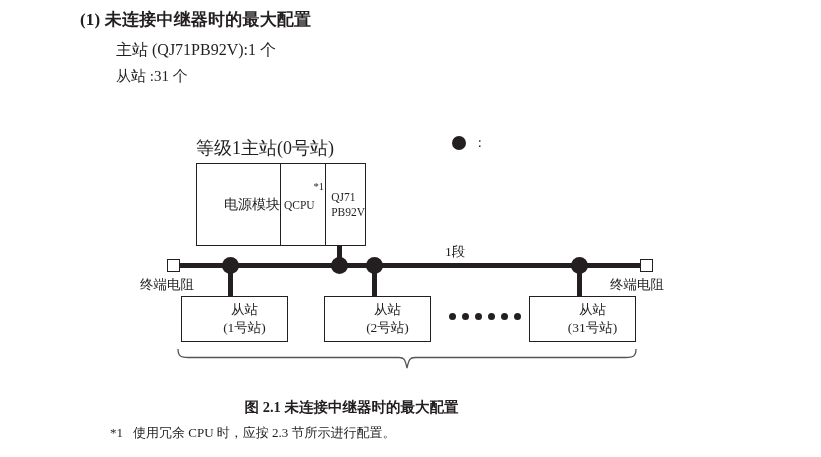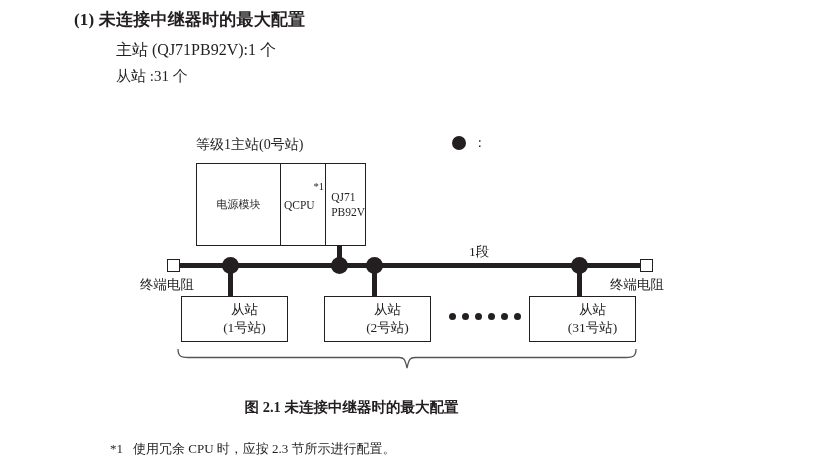--- a/index.html
+++ b/index.html
@@ -12,21 +12,21 @@
     height: 457px;
     position: relative;
     font-family: "Liberation Serif", "DejaVu Serif", serif;
     color: #231f20;
     overflow: hidden;
   }
   .abs { position: absolute; }
 
   
   #heading-title {
-    left: 74px; top: 8px;
+    left: 80px; top: 8px;
     font-size: 17px;
     font-weight: bold;
     letter-spacing: 0.2px;
     white-space: nowrap;
   }
   #heading-line-master {
     left: 116px; top: 40px;
     font-size: 16px;
     white-space: nowrap;
   }
@@ -49,42 +49,43 @@
     width: 14px; height: 14px;
     border-radius: 50%;
     background: #231f20;
     display: inline-block;
   }
   #legend .legend-colon { font-size: 13.5px; padding: 0 1px; }
 
   
   #master-label {
     left: 196px; top: 136px;
-    font-size: 14px;
+    font-size: 18px;
     white-space: nowrap;
   }
   #master-rack {
     left: 196px; top: 163px;
     width: 170px; height: 83px;
     border: 1.4px solid #231f20;
     box-sizing: border-box;
     display: flex;
   }
   .rack-slot {
     position: relative;
     height: 100%;
     box-sizing: border-box;
     display: flex;
     align-items: center;
     justify-content: center;
   }
   #slot-power {
     width: 84px;
     border-right: 1.4px solid #231f20;
-    font-size: 11px;
+    font-size: 14px;
+    justify-content: flex-end;
   }
   #slot-cpu {
     width: 45px;
     border-right: 1.4px solid #231f20;
     font-size: 11.5px;
     justify-content: flex-start;
     padding-left: 3px;
   }
   #slot-cpu .cpu-text { display: block; text-align: center; }
   #footnote-marker-inline {
@@ -111,21 +112,20 @@
   
   #bus-line {
     left: 178px; top: 263px;
     width: 468px; height: 5px;
     background: #231f20;
   }
   #segment-label {
     left: 445px; top: 243px;
     font-size: 13.5px;
     white-space: nowrap;
-    margin-left: 24px;
   }
   .term-box {
     width: 13px; height: 13px;
     border: 1.4px solid #231f20;
     background: #ffffff;
     box-sizing: border-box;
   }
   #term-left-box  { left: 167px; top: 259px; }
   #term-right-box { left: 640px; top: 259px; }
   #term-left-label  { left: 140px; top: 276px; font-size: 13.5px; white-space: nowrap; }
@@ -199,21 +199,20 @@
     width: 717px;
     text-align: center;
     font-size: 14.5px;
     font-weight: bold;
   }
   #figure-caption-inner { margin-left: -14px; }
   #footnote {
     left: 110px; top: 424px;
     font-size: 13px;
     white-space: nowrap;
-    margin-top: 16px;
   }
   #footnote .fn-mark { margin-right: 10px; }
 </style>
 </head>
 <body>
 
 <div class="abs" id="heading-title">(1) 未连接中继器时的最大配置</div>
 <div class="abs" id="heading-line-master">主站 (QJ71PB92V):1 个</div>
 <div class="abs" id="heading-line-slave">从站 :31 个</div>
 

